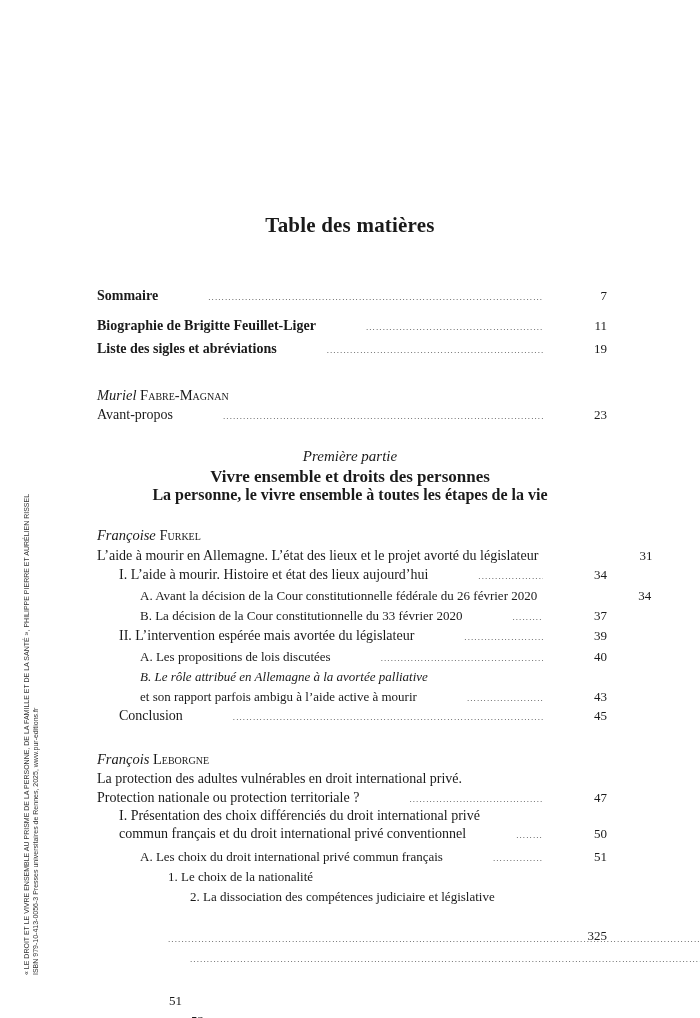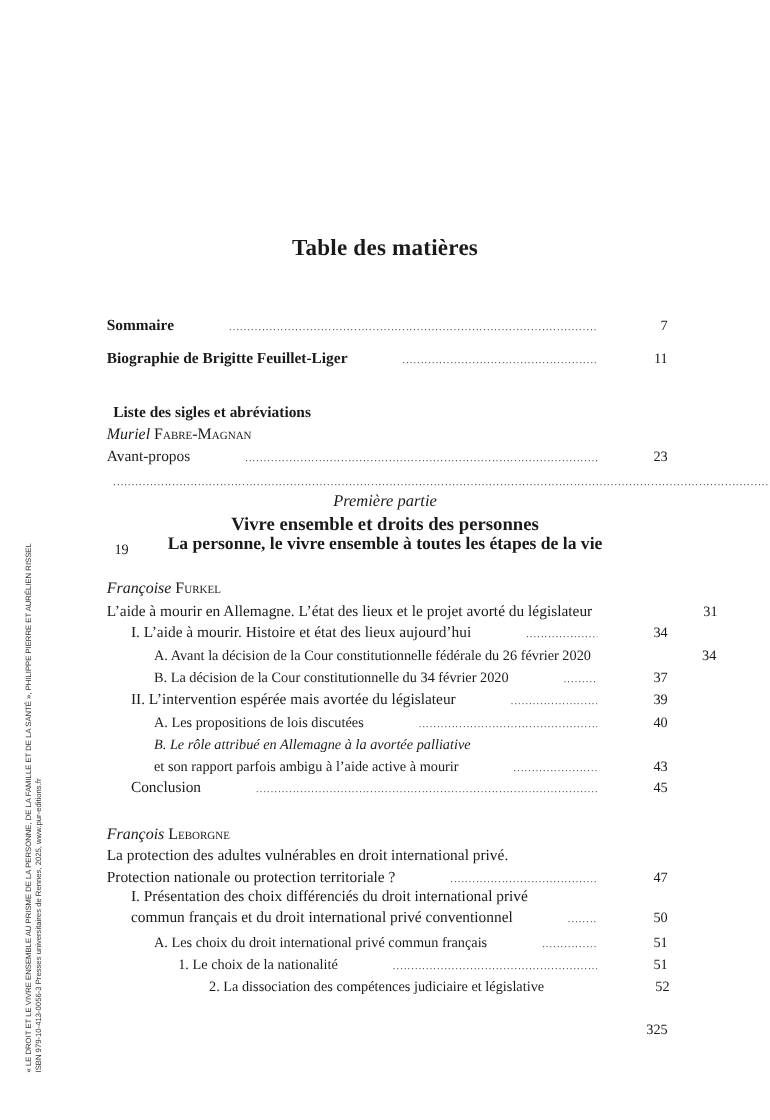--- a/index.html
+++ b/index.html
@@ -11,21 +11,21 @@
          font-size:14px; line-height:18px; white-space:nowrap;gap:44px; }
   .row .txt { flex:0 0 auto; }
   .row .dots { flex:1 1 auto; overflow:hidden; margin:0 6px 0 6px; font-size:9px;
                letter-spacing:1.1px; color:#333; }
   .row .dots::before { content:"..................................................................................................................................................................................................................................................................................."; }
   .row .pg { flex:0 0 auto; min-width:14px; text-align:right; font-size:13px; }
   .bold .txt { font-weight:bold; }
   .ital .txt { font-size:13px; }
   .lvl1 { left:119px; width:488px; }
   .lvl2 { left:140px; width:467px; }
-  .lvl3 { left:162px; width:445px; }
+  .lvl3 { left:162px; width:445px;flex-direction:column; }
   .plain { position:absolute; font-size:14px; line-height:18px; white-space:nowrap; }
   .plain.ital { font-style:italic; font-size:13px; }
   .author { position:absolute; left:97px; font-size:14.5px; font-style:italic; white-space:nowrap; }
   .author .sc { font-style:normal; font-variant:small-caps; }
   .part { position:absolute; left:0; width:700px; text-align:center; white-space:nowrap; }
   .part-label { top:448px; font-style:italic; font-size:15px; }
   .part-title { top:467px; font-weight:bold; font-size:17px; }
   .part-sub { top:486px; font-weight:bold; font-size:16px; }
   .pagenum { position:absolute; top:928px; left:580px; width:27px; text-align:right; font-size:13px; }
   .side { position:absolute; left:22px; top:975px; transform-origin:0 0; transform:rotate(-90deg);
@@ -40,21 +40,21 @@
 <div class="row bold" style="top:287px;">
   <span class="txt">Sommaire</span>
   <span class="dots"></span>
   <span class="pg">7</span>
 </div>
 <div class="row bold" style="top:317px;">
   <span class="txt">Biographie de Brigitte Feuillet-Liger</span>
   <span class="dots"></span>
   <span class="pg">11</span>
 </div>
-<div class="row bold" style="top:367px;flex-direction:column;">
+<div class="row bold" style="top:340px;">
   <span class="txt">Liste des sigles et abréviations</span>
   <span class="dots"></span>
   <span class="pg">19</span>
 </div>
 
 <div class="author" style="top:387px;">
   <span>Muriel</span>
   <span class="sc">Fabre-Magnan</span>
 </div>
 <div class="row" style="top:406px;">
@@ -80,21 +80,21 @@
   <span class="txt">I. L’aide à mourir. Histoire et état des lieux aujourd’hui</span>
   <span class="dots"></span>
   <span class="pg">34</span>
 </div>
 <div class="row lvl2 ital" style="top:587px;">
   <span class="txt">A. Avant la décision de la Cour constitutionnelle fédérale du 26 février 2020</span>
   <span class="dots"></span>
   <span class="pg">34</span>
 </div>
 <div class="row lvl2 ital" style="top:607px;">
-  <span class="txt">B. La décision de la Cour constitutionnelle du 34 février 2020</span>
+  <span class="txt">B. La décision de la Cour constitutionnelle du 33 février 2020</span>
   <span class="dots"></span>
   <span class="pg">37</span>
 </div>
 <div class="row lvl1" style="top:627px;">
   <span class="txt">II. L’intervention espérée mais avortée du législateur</span>
   <span class="dots"></span>
   <span class="pg">39</span>
 </div>
 <div class="row lvl2 ital" style="top:648px;">
   <span class="txt">A. Les propositions de lois discutées</span>

